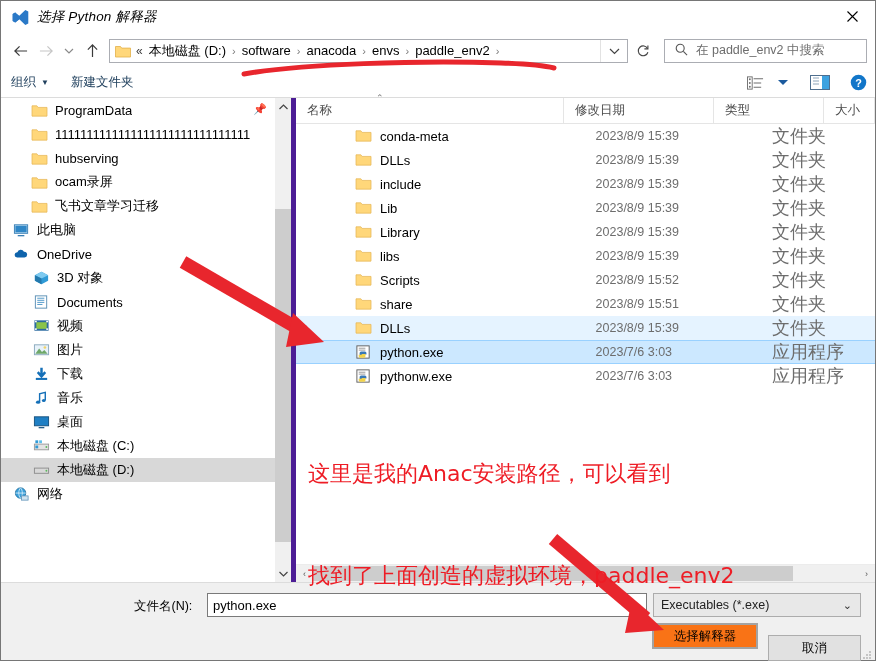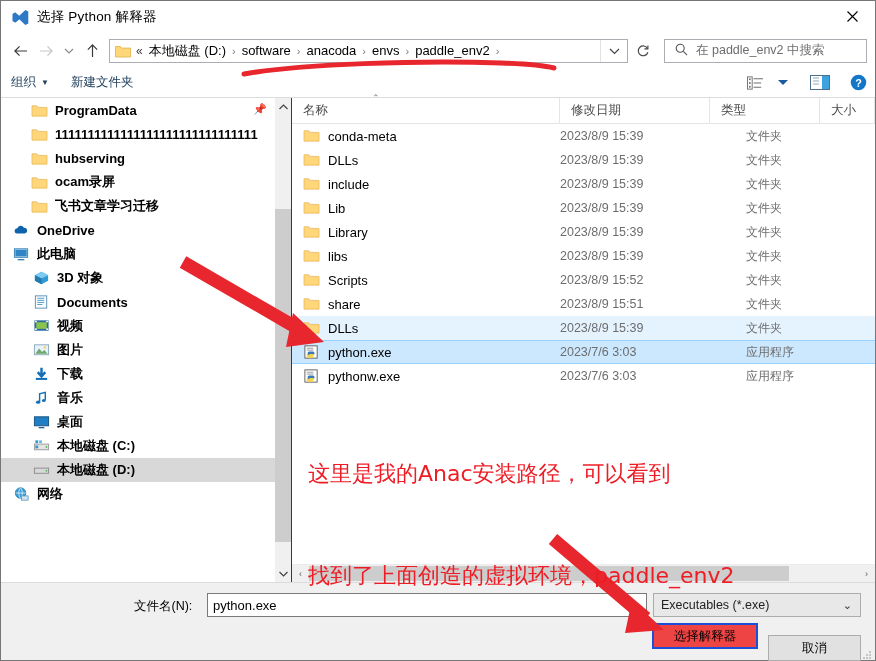--- a/index.html
+++ b/index.html
@@ -19,20 +19,21 @@
     box-sizing:border-box;
     display:flex;flex-direction:column;
   }
 
   
   .titlebar{
     height:32px;min-height:32px;
     display:flex;align-items:center;
     background:#ffffff;
     position:relative;
+    font-style:italic;
   }
   .titlebar .appicon{
     width:18px;height:18px;margin-left:10px;margin-right:8px;
     display:flex;align-items:center;justify-content:center;
   }
   .titlebar .title{
     font-size:13.5px;color:#000;letter-spacing:.2px;
   }
   .winbtn{
     position:absolute;right:0;top:0;width:46px;height:31px;
@@ -93,23 +94,22 @@
   .cmdright{position:absolute;right:8px;top:0;height:29px;display:flex;align-items:center;}
   .cmdright .ic{margin-left:14px;display:flex;align-items:center;}
 
   
   .content{
     flex:1;display:flex;min-height:0;
     border-top:1px solid #dcdcdc;
   }
   .navpane{
     width:290px;flex:0 0 auto;position:relative;background:#fff;
-    border-right:1px solid #4c1d95;
+    border-right:5px solid #4c1d95;
     overflow:hidden;
-    font-weight:bold;
   }
   .navlist{position:absolute;left:0;top:0;right:16px;bottom:0;overflow:hidden;}
   .navitem{
     height:24px;display:flex;align-items:center;
     font-size:13px;color:#000;white-space:nowrap;position:relative;
   }
   .navitem.sel{background:#d8d8d8;}
   .navitem .ico{width:20px;height:20px;margin-right:6px;flex:0 0 auto;display:flex;align-items:center;justify-content:center;}
   .navitem .lbl{overflow:hidden;text-overflow:clip;}
   .navitem .pin{position:absolute;right:8px;top:5px;color:#9a9a9a;font-size:11px;}
@@ -143,24 +143,24 @@
   .c-type{width:110px;}
   .c-size{flex:1;border-right:none;}
   .sortmark{position:absolute;left:80px;top:-5px;color:#7a7a7a;font-size:9px;}
 
   .filelist{flex:1;overflow:hidden;position:relative;}
   .frow{
     height:24px;display:flex;align-items:center;font-size:13px;color:#000;
   }
   .frow.sel{background:#cce8ff;border-top:1px solid #99d1ff;border-bottom:1px solid #99d1ff;height:22px;}
   .frow.soft{background:#e5f3ff;}
-  .frow .fname{width:268px;display:flex;align-items:center;padding-left:11px;box-sizing:border-box;}
+  .frow .fname{width:268px;display:flex;align-items:center;padding-left:11px;box-sizing:border-box;margin-left:48px;}
   .frow .ficon{width:18px;height:16px;margin-right:7px;flex:0 0 auto;position:relative;}
   .frow .fdate{width:150px;color:#6d6d6d;font-size:12.5px;}
-  .frow .ftype{width:110px;color:#6d6d6d;font-size:12px;margin-left:36px;}
+  .frow .ftype{width:110px;color:#6d6d6d;font-size:18px;margin-left:36px;}
 
   .hscroll{
     height:17px;min-height:17px;background:#f0f0f0;display:flex;align-items:center;
     position:relative;border-top:1px solid #ececec;
   }
   .hscroll .harrow{width:17px;text-align:center;color:#555;font-size:9px;}
   .hscroll .hthumb{position:absolute;left:17px;width:480px;top:1px;bottom:1px;background:#cdcdcd;}
 
   
   .bottom{
@@ -180,21 +180,21 @@
     border:1px solid #acacac;background:#e8e8e8;box-sizing:border-box;
     display:flex;align-items:center;
   }
   .typefield .val{padding-left:7px;font-size:12.5px;color:#222;}
   .typefield .chev{position:absolute;right:8px;color:#333;font-size:11px;}
   .btn{
     position:absolute;height:26px;background:#e1e1e1;border:1px solid #adadad;
     box-sizing:border-box;display:flex;align-items:center;justify-content:center;
     font-size:12.5px;color:#000;
   }
-  .btn.primary{border:2px solid #1d4ed8;background:#ef4444;}
+  .btn.primary{border:2px solid #a3a3a3;background:#f97316;}
   .btn-ok{left:651px;top:622px;width:106px;}
   .btn-cancel{left:767px;top:634px;width:93px;}
   .grip{position:absolute;right:3px;bottom:2px;width:10px;height:10px;}
 
   
   .annot{position:absolute;pointer-events:none;}
   .note{
     position:absolute;left:307px;top:388px;
     color:#ee1c25;font-size:22px;line-height:34px;
     font-family:"DejaVu Sans","Liberation Sans",sans-serif;
@@ -366,35 +366,35 @@
           <div class="navitem indent1">
             <span class="ico">
               <svg width="17" height="15" viewBox="0 0 18 16">
                 <path d="M1 3 h5.2 l1.3 1.7 H17 V14 H1 Z" fill="#ffd77a" stroke="#e5b656" stroke-width="0.8"></path>
               </svg>
             </span>
             <span class="lbl">飞书文章学习迁移</span>
           </div>
           <div class="navitem indent2">
             <span class="ico">
-              <svg width="17" height="14" viewBox="0 0 18 16">
-                <path d="M4 12 a3 3 0 0 1 0.3 -6 a4 4 0 0 1 7.5 -0.6 a2.9 2.9 0 0 1 0.6 6.6 Z" fill="#0e63ab"></path>
-              </svg>
-            </span>
-            <span class="lbl">OneDrive</span>
-          </div>
-          <div class="navitem indent2">
-            <span class="ico">
               <svg width="17" height="16" viewBox="0 0 18 16">
                 <rect x="1.5" y="2.5" width="14" height="9" fill="#cfe8f7" stroke="#3a7fb5" stroke-width="1"></rect>
                 <rect x="2.5" y="3.5" width="12" height="7" fill="#2f86c6"></rect>
                 <path d="M5 14 H12" stroke="#3a7fb5" stroke-width="1.4"></path>
               </svg>
             </span>
             <span class="lbl">此电脑</span>
+          </div>
+          <div class="navitem indent2">
+            <span class="ico">
+              <svg width="17" height="14" viewBox="0 0 18 16">
+                <path d="M4 12 a3 3 0 0 1 0.3 -6 a4 4 0 0 1 7.5 -0.6 a2.9 2.9 0 0 1 0.6 6.6 Z" fill="#0e63ab"></path>
+              </svg>
+            </span>
+            <span class="lbl">OneDrive</span>
           </div>
           <div class="navitem indent3">
             <span class="ico">
               <svg width="17" height="16" viewBox="0 0 18 16">
                 <path d="M9 1.5 L16 5 V11 L9 14.5 L2 11 V5 Z" fill="#2f9ad6"></path>
                 <path d="M9 1.5 L16 5 L9 8.4 L2 5 Z" fill="#7ecaf0"></path>
                 <path d="M9 8.4 V14.5 L2 11 V5 Z" fill="#2479ad"></path>
               </svg>
             </span>
             <span class="lbl">3D 对象</span>

